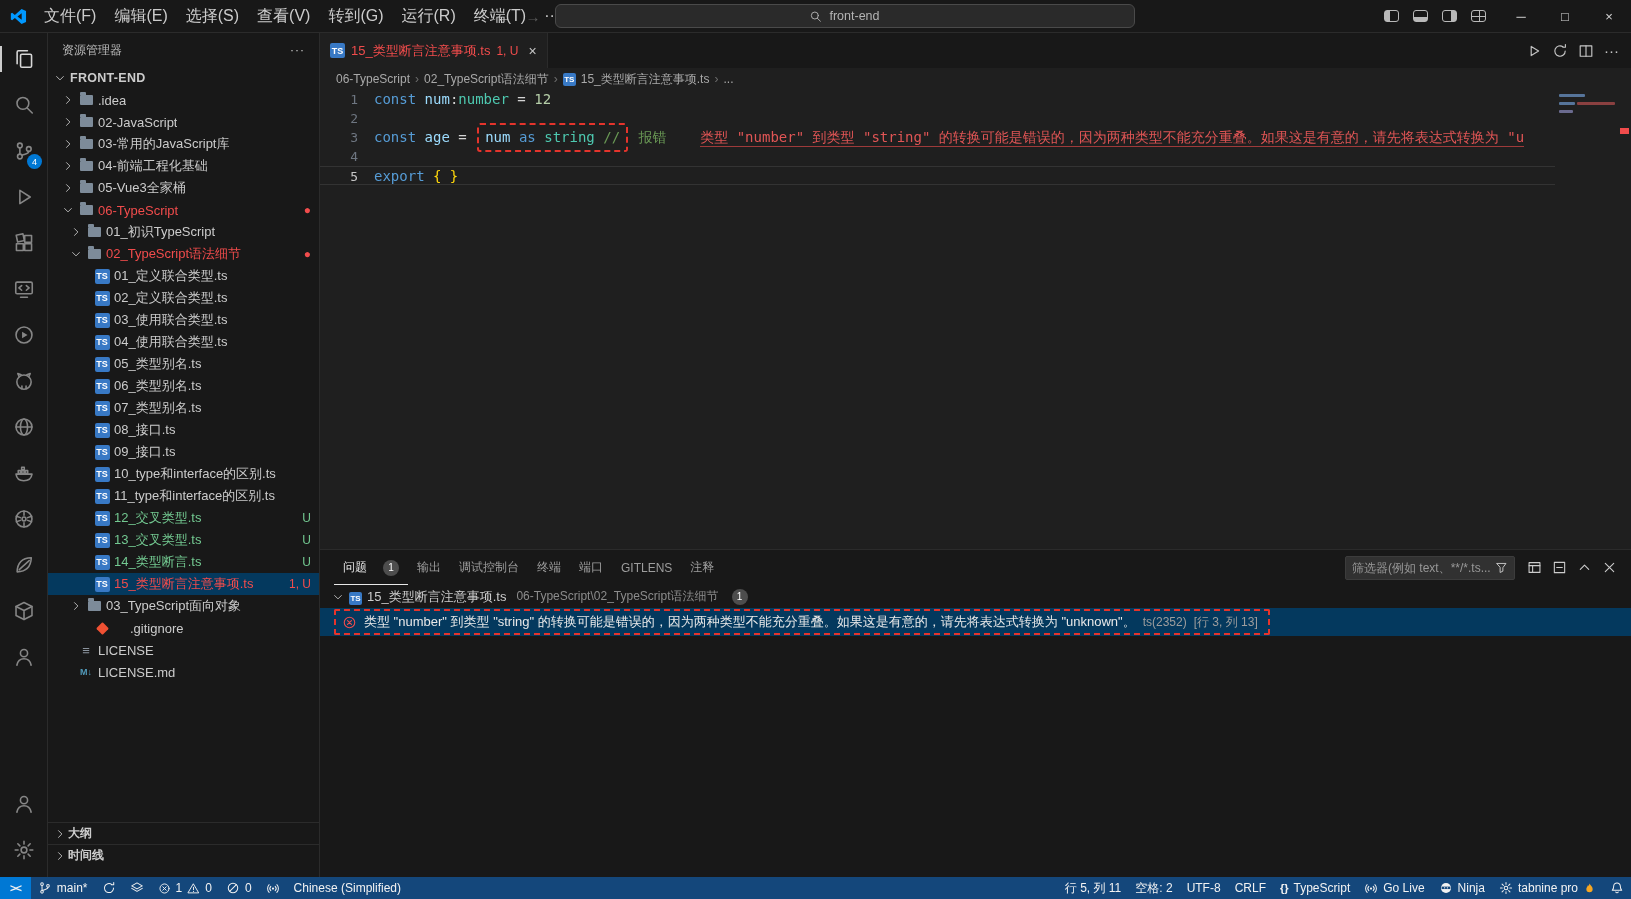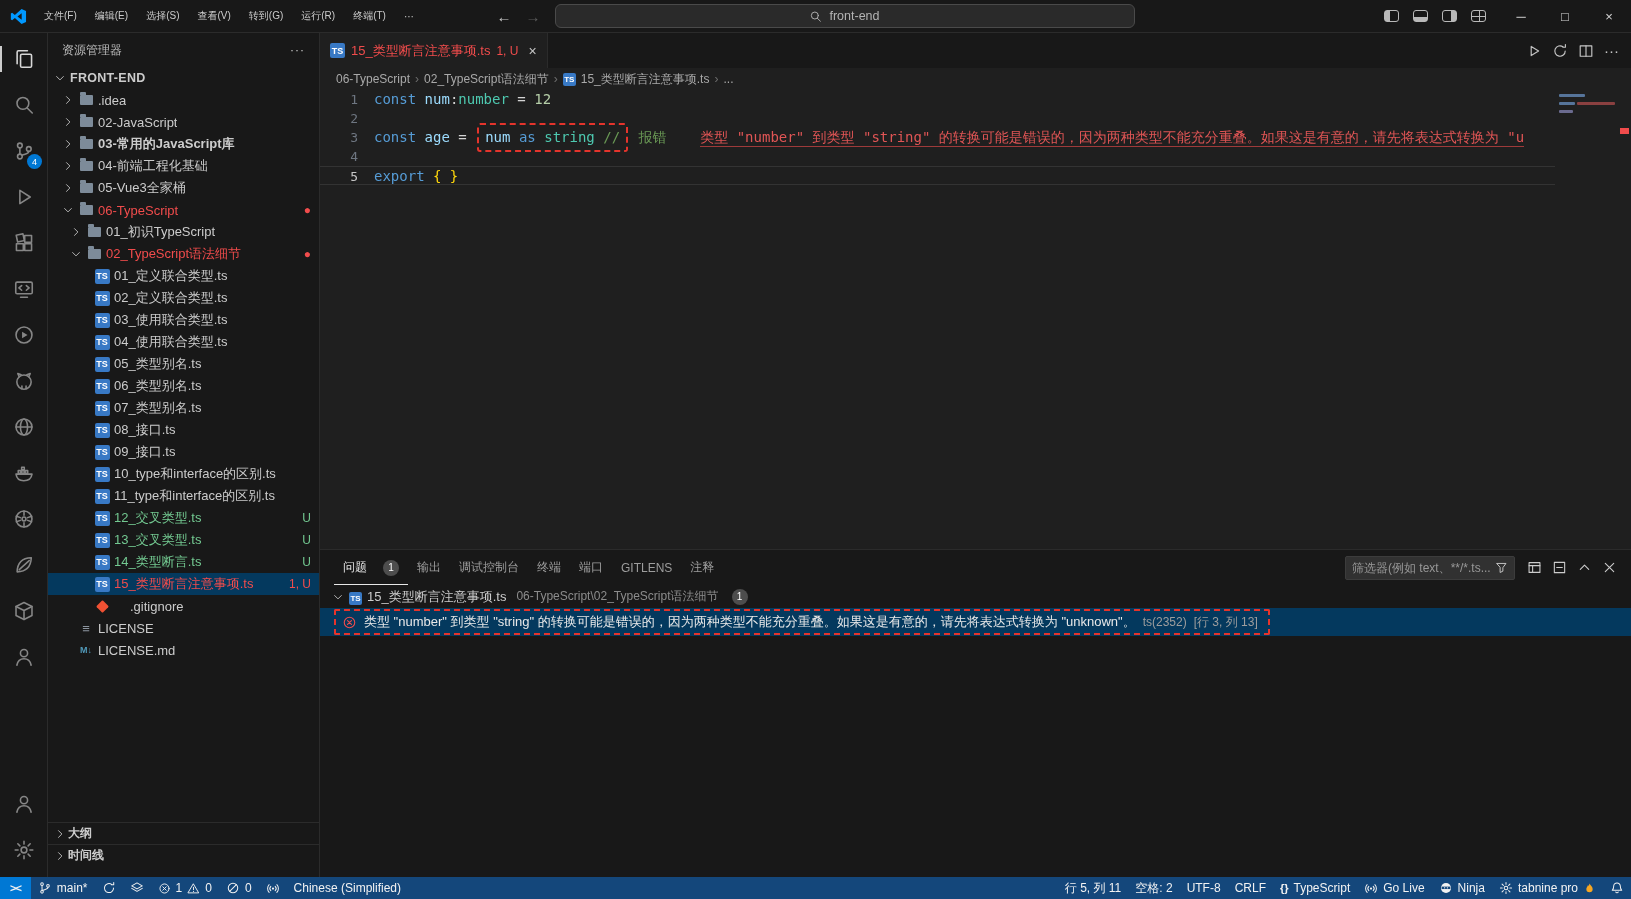--- a/index.html
+++ b/index.html
@@ -8,21 +8,21 @@
   }
   *{box-sizing:border-box; margin:0; padding:0;}
   body{background:#000; font-family:"Liberation Sans","DejaVu Sans",sans-serif; color:#cccccc;}
   .window{width:1631px;height:899px;position:relative;overflow:hidden;display:flex;flex-direction:column;background:var(--editor-bg);}
   svg.svgi{display:block;}
 
   
   .titlebar{height:33px;flex:none;background:var(--surface);border-bottom:1px solid var(--border);display:flex;align-items:center;position:relative;}
   .logo{margin:0 8px 0 10px;display:flex;}
   .menus{display:flex;align-items:center;}
-  .menu-item{padding:3px 9px;font-size:10px;color:#cccccc;border-radius:5px;cursor:default;white-space:nowrap;}
+  .menu-item{padding:3px 9px;font-size:16px;color:#cccccc;border-radius:5px;cursor:default;white-space:nowrap;}
   .cc-wrap{position:absolute;left:50%;transform:translateX(-50%);display:flex;align-items:center;gap:14px;}
   .nav-arrow{font-size:15px;color:#cccccc;cursor:pointer;}
   .nav-arrow.dim{color:#5c5c5c;}
   .command{width:580px;height:24px;background:#2a2a2a;border:1px solid #4a4a4a;border-radius:6px;display:flex;align-items:center;justify-content:center;gap:7px;color:#b4b4b4;font-size:12.5px;cursor:pointer;}
   .tb-right{margin-left:auto;display:flex;align-items:center;height:100%;}
   .layout-icons{display:flex;align-items:center;margin-right:6px;}
   .layout-icon{width:15px;height:12px;border:1px solid #b9b9b9;border-radius:3px;display:inline-block;position:relative;margin:0 7px;cursor:pointer;}
   .v-left::before{content:"";position:absolute;left:0;top:0;bottom:0;width:5px;background:#b9b9b9;}
   .v-bottom::before{content:"";position:absolute;left:0;right:0;bottom:0;height:4px;background:#b9b9b9;}
   .v-right::before{content:"";position:absolute;right:0;top:0;bottom:0;width:5px;background:#b9b9b9;}
@@ -324,21 +324,21 @@
             <span class="twisty">
               <svg class="svgi" width="12" height="12" viewBox="0 0 16 16" fill="none" stroke="currentColor" stroke-width="1.15" stroke-linecap="round" stroke-linejoin="round">
                 <path d="M6 3.5 10.5 8 6 12.5"></path>
               </svg>
             </span>
             <span class="icon-slot">
               <span class="fi-folder"></span>
             </span>
             <span class="t-label">02-JavaScript</span>
           </div>
-          <div class="tree-row" style="padding-left: 12px; font-weight: bold;">
+          <div class="tree-row" style="padding-left: 12px;">
             <span class="twisty">
               <svg class="svgi" width="12" height="12" viewBox="0 0 16 16" fill="none" stroke="currentColor" stroke-width="1.15" stroke-linecap="round" stroke-linejoin="round">
                 <path d="M6 3.5 10.5 8 6 12.5"></path>
               </svg>
             </span>
             <span class="icon-slot">
               <span class="fi-folder"></span>
             </span>
             <span class="t-label">03-常用的JavaScript库</span>
           </div>
@@ -500,20 +500,31 @@
             <span class="t-label c-u">14_类型断言.ts</span>
             <span class="t-badge c-u">U</span>
           </div>
           <div class="tree-row selected" style="padding-left: 28px;">
             <span class="twisty"></span>
             <span class="icon-slot">
               <span class="fi-ts">TS</span>
             </span>
             <span class="t-label c-err">15_类型断言注意事项.ts</span>
             <span class="t-badge c-err">1, U</span>
+          </div>
+          <div class="tree-row" style="padding-left: 20px;">
+            <span class="twisty">
+              <svg class="svgi" width="12" height="12" viewBox="0 0 16 16" fill="none" stroke="currentColor" stroke-width="1.15" stroke-linecap="round" stroke-linejoin="round">
+                <path d="M6 3.5 10.5 8 6 12.5"></path>
+              </svg>
+            </span>
+            <span class="icon-slot">
+              <span class="fi-folder"></span>
+            </span>
+            <span class="t-label">03_TypeScript面向对象</span>
           </div>
           <div class="tree-row" style="padding-left: 12px; gap: 16px;">
             <span class="twisty"></span>
             <span class="icon-slot">
               <span class="fi-git"></span>
             </span>
             <span class="t-label">.gitignore</span>
           </div>
           <div class="tree-row" style="padding-left: 12px;">
             <span class="twisty"></span>

